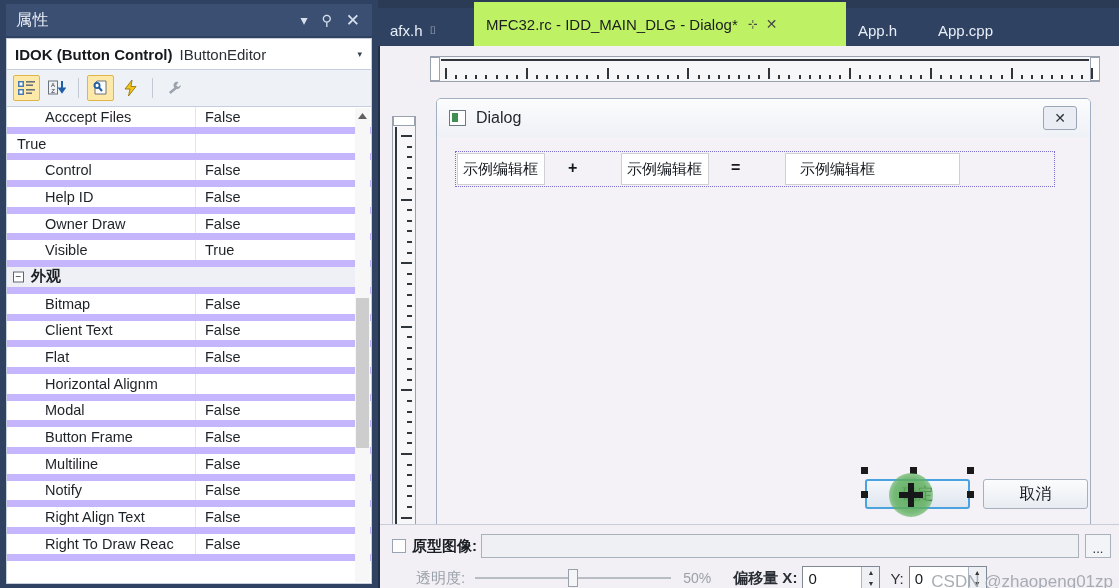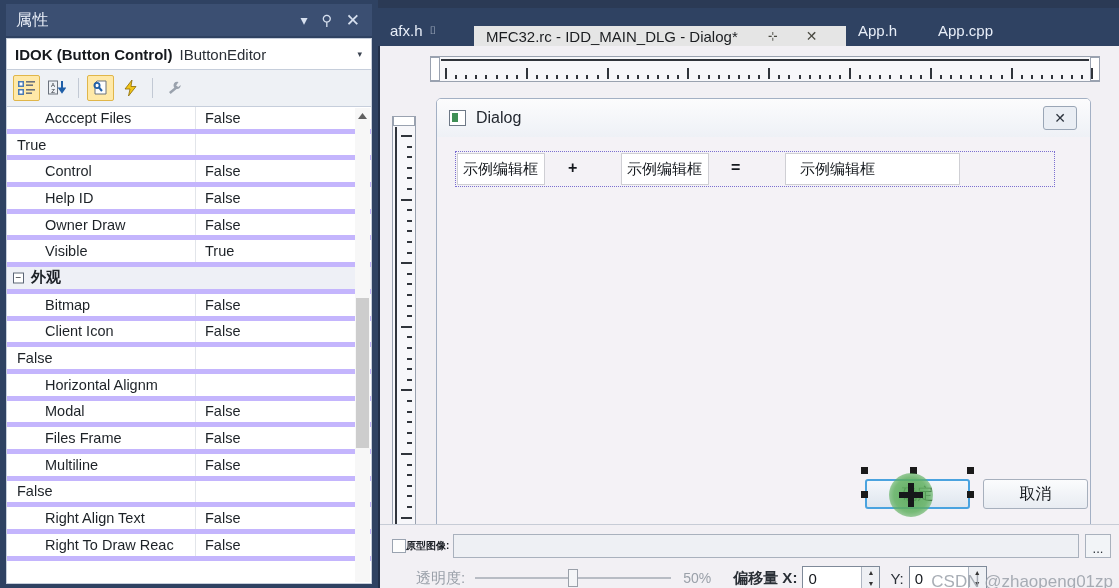--- a/index.html
+++ b/index.html
@@ -51,21 +51,21 @@
   .tbtn.on{background:#ffe9a8;border-color:#e0b64a;}
   .tsep{width:1px;height:20px;background:#c2c9d4;margin:0 5px;}
 
   #props-grid{
     position:absolute;left:6px;top:106px;width:366px;height:478px;
     background:#ffffff;border:1px solid #c6cedb;box-sizing:border-box;
     overflow:hidden;
   }
   .prow{
     position:relative;height:26.7px;display:flex;align-items:center;
-    border-bottom:5px solid #c4b5fd;box-sizing:border-box;
+    border-bottom:7px solid #c4b5fd;box-sizing:border-box;
   }
   .prow.cat{background:#eef0f6;}
   .pname{
     width:188px;padding-left:38px;box-sizing:border-box;
     font-size:14.5px;color:#1d2227;white-space:nowrap;overflow:hidden;
   }
   .prow.cat .pname{
     padding-left:24px;font-weight:bold;font-size:15px;width:auto;
   }
   .pdiv{position:absolute;left:188px;top:0;bottom:0;width:1px;background:#e2e5ea;}
@@ -99,21 +99,21 @@
   
   #tabstrip{
     position:absolute;left:0;top:0;width:741px;height:38px;
     background:#2f4262;display:flex;align-items:flex-end;
   }
   .tab{
     height:32px;display:flex;align-items:center;padding:0 12px;
     font-size:15px;color:#e8eef8;white-space:nowrap;box-sizing:border-box;
   }
   .tab.active{
-    background:#e5e5e5;color:#1b1d20;height:20px;gap:20px;
+    background:#bef264;color:#1b1d20;height:44px;
   }
   .tab .lockic{margin-left:7px;font-size:11px;opacity:.85;}
   .tab .pinic{margin-left:10px;font-size:12px;color:#4a4a42;}
   .tab .xic{margin-left:8px;font-size:14px;color:#4a4a42;}
 
   #doc-area{
     position:absolute;left:0;top:38px;width:741px;height:550px;
     background:#f2f0f4;
     border-left:2px solid #22304a;
     box-sizing:border-box;
@@ -218,21 +218,21 @@
 
   
   #proto-panel{
     position:absolute;left:0;bottom:0;width:741px;height:72px;
     background:#f2f0f4;border-top:1px solid #c7ccd6;box-sizing:border-box;
   }
   #proto-row1{position:absolute;left:12px;top:8px;right:10px;height:26px;display:flex;align-items:center;}
   .ckbox{
     width:14px;height:14px;border:1px solid #9aa3b0;background:#fdfdfd;box-sizing:border-box;
   }
-  #proto-label{margin-left:0;font-size:10px;font-weight:bold;color:#1b1f25;white-space:nowrap;}
+  #proto-label{margin-left:6px;font-size:15px;font-weight:bold;color:#1b1f25;white-space:nowrap;}
   #proto-input{
     margin-left:4px;flex:1;height:24px;background:#eef0f4;border:1px solid #a9b1bd;
     box-sizing:border-box;
   }
   #proto-browse{
     margin-left:6px;width:26px;height:24px;background:#f2f4f7;border:1px solid #a9b1bd;
     box-sizing:border-box;display:flex;align-items:flex-end;justify-content:center;
     font-size:13px;color:#2a2f36;line-height:12px;padding-bottom:2px;
   }
   #proto-row2{position:absolute;left:36px;top:40px;right:10px;height:26px;display:flex;align-items:center;}
@@ -361,48 +361,50 @@
           <div class="prow cat">
             <span class="expander">−</span>
             <span class="pname">外观</span>
           </div>
           <div class="prow">
             <span class="pname">Bitmap</span>
             <span class="pdiv"></span>
             <span class="pval">False</span>
           </div>
           <div class="prow">
-            <span class="pname">Client Icon</span>
-            <span class="pdiv"></span>
-            <span class="pval">False</span>
-          </div>
-          <div class="prow">
+            <span class="pname">Client Text</span>
+            <span class="pdiv"></span>
+            <span class="pval">False</span>
+          </div>
+          <div class="prow">
+            <span class="pname">Flat</span>
             <span class="pdiv"></span>
             <span class="pval">False</span>
           </div>
           <div class="prow">
             <span class="pname">Horizontal Alignm</span>
             <span class="pdiv"></span>
           </div>
           <div class="prow">
             <span class="pname">Modal</span>
             <span class="pdiv"></span>
             <span class="pval">False</span>
           </div>
           <div class="prow">
-            <span class="pname">Files Frame</span>
+            <span class="pname">Button Frame</span>
             <span class="pdiv"></span>
             <span class="pval">False</span>
           </div>
           <div class="prow">
             <span class="pname">Multiline</span>
             <span class="pdiv"></span>
             <span class="pval">False</span>
           </div>
           <div class="prow">
+            <span class="pname">Notify</span>
             <span class="pdiv"></span>
             <span class="pval">False</span>
           </div>
           <div class="prow">
             <span class="pname">Right Align Text</span>
             <span class="pdiv"></span>
             <span class="pval">False</span>
           </div>
           <div class="prow">
             <span class="pname">Right To Draw Reac</span>

